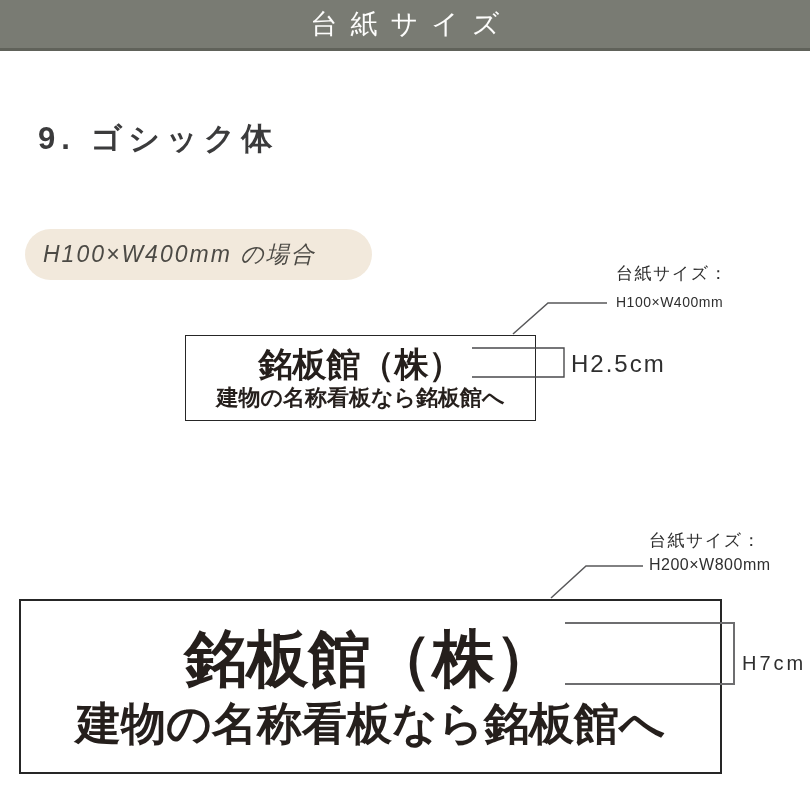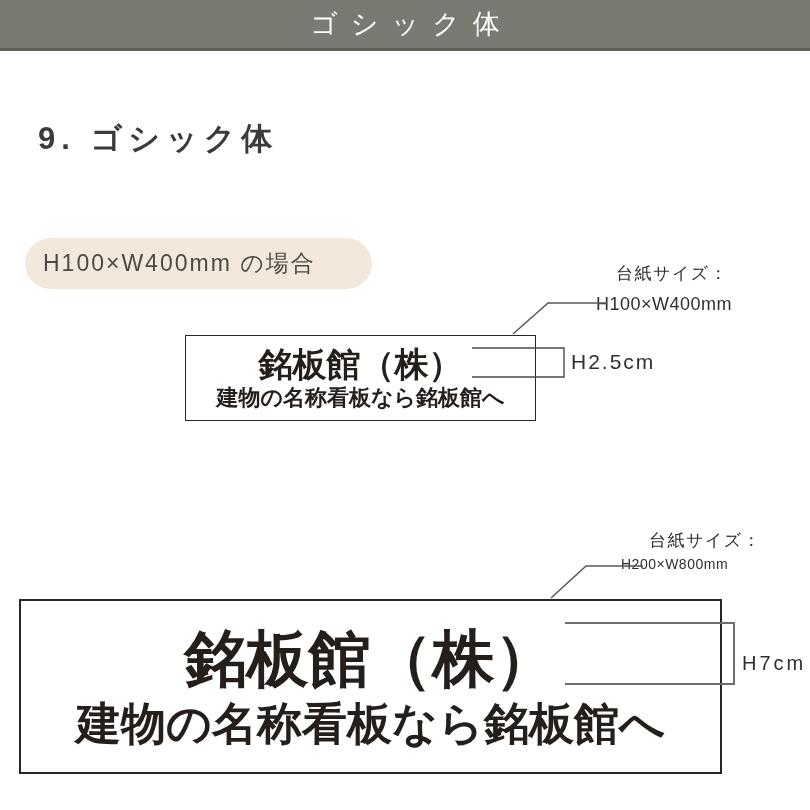--- a/index.html
+++ b/index.html
@@ -22,52 +22,52 @@
     position:absolute;left:38px;top:118px;margin:0;
     font-size:31px;font-weight:600;color:var(--heading_text);letter-spacing:6px;
   }
   
   .case-pill{
     position:absolute;left:25px;width:347px;height:51px;border-radius:26px;
     background:var(--pill_bg);color:var(--pill_text);
     font-size:23px;letter-spacing:2px;line-height:51px;
     padding-left:18px;box-sizing:border-box;white-space:nowrap;
   }
-  .pill1{top:238px;}
+  .pill1{top:229px;font-style:italic;}
   .pill2{top:518px;}
   
   .plate{
     position:absolute;background:#fff;display:flex;flex-direction:column;
     align-items:center;justify-content:center;text-align:left;
     color:var(--plate_text);font-weight:900;white-space:nowrap;
   }
   .plate1{left:185px;top:335px;width:349px;height:84px;border:1px solid var(--plate_border);row-gap:3px;}
   .plate1 .line1{font-size:34px;line-height:1.05;}
   .plate1 .line2{font-size:22px;line-height:1.05;}
   .plate2{left:19px;top:599px;width:699px;height:171px;border:2px solid var(--plate_border);row-gap:9px;}
   .plate2 .line1{font-size:62px;line-height:1.05;}
   .plate2 .line2{font-size:45px;line-height:1.05;}
   
   .annot{position:absolute;color:var(--annotation_text);white-space:nowrap;}
   .a1-caption{left:616px;top:262px;font-size:17px;letter-spacing:1.5px;}
-  .a1-value  {left:596px;top:294px;font-size:18px;letter-spacing:0.5px;}
-  .a1-height {left:571px;top:350px;font-size:21px;letter-spacing:2px;}
+  .a1-value  {left:616px;top:294px;font-size:14px;letter-spacing:0.5px;}
+  .a1-height {left:571px;top:350px;font-size:24px;letter-spacing:2px;}
   .a2-caption{left:649px;top:529px;font-size:17px;letter-spacing:1.5px;}
-  .a2-value  {left:621px;top:556px;font-size:14px;letter-spacing:0.5px;text-align:center;}
+  .a2-value  {left:649px;top:556px;font-size:16px;letter-spacing:0.5px;text-align:center;}
   .a2-height {left:742px;top:644px;font-size:20px;letter-spacing:3px;margin-top:8px;}
   
   .overlay{position:absolute;left:0;top:0;width:810px;height:810px;pointer-events:none;}
 </style>
 </head>
 <body>
 
 <div class="canvas">
 
   <header class="topbar">
-    <div class="topbar-title">ゴシック体</div>
+    <div class="topbar-title">台紙サイズ</div>
   </header>
 
   <h1 class="section-heading">9. ゴシック体</h1>
 
   <div class="case-pill pill1">H100×W400mm の場合</div>
 
   <div class="annot a1-caption">台紙サイズ：</div>
   <div class="annot a1-value">H100×W400mm</div>
 
   <div class="plate plate1">

